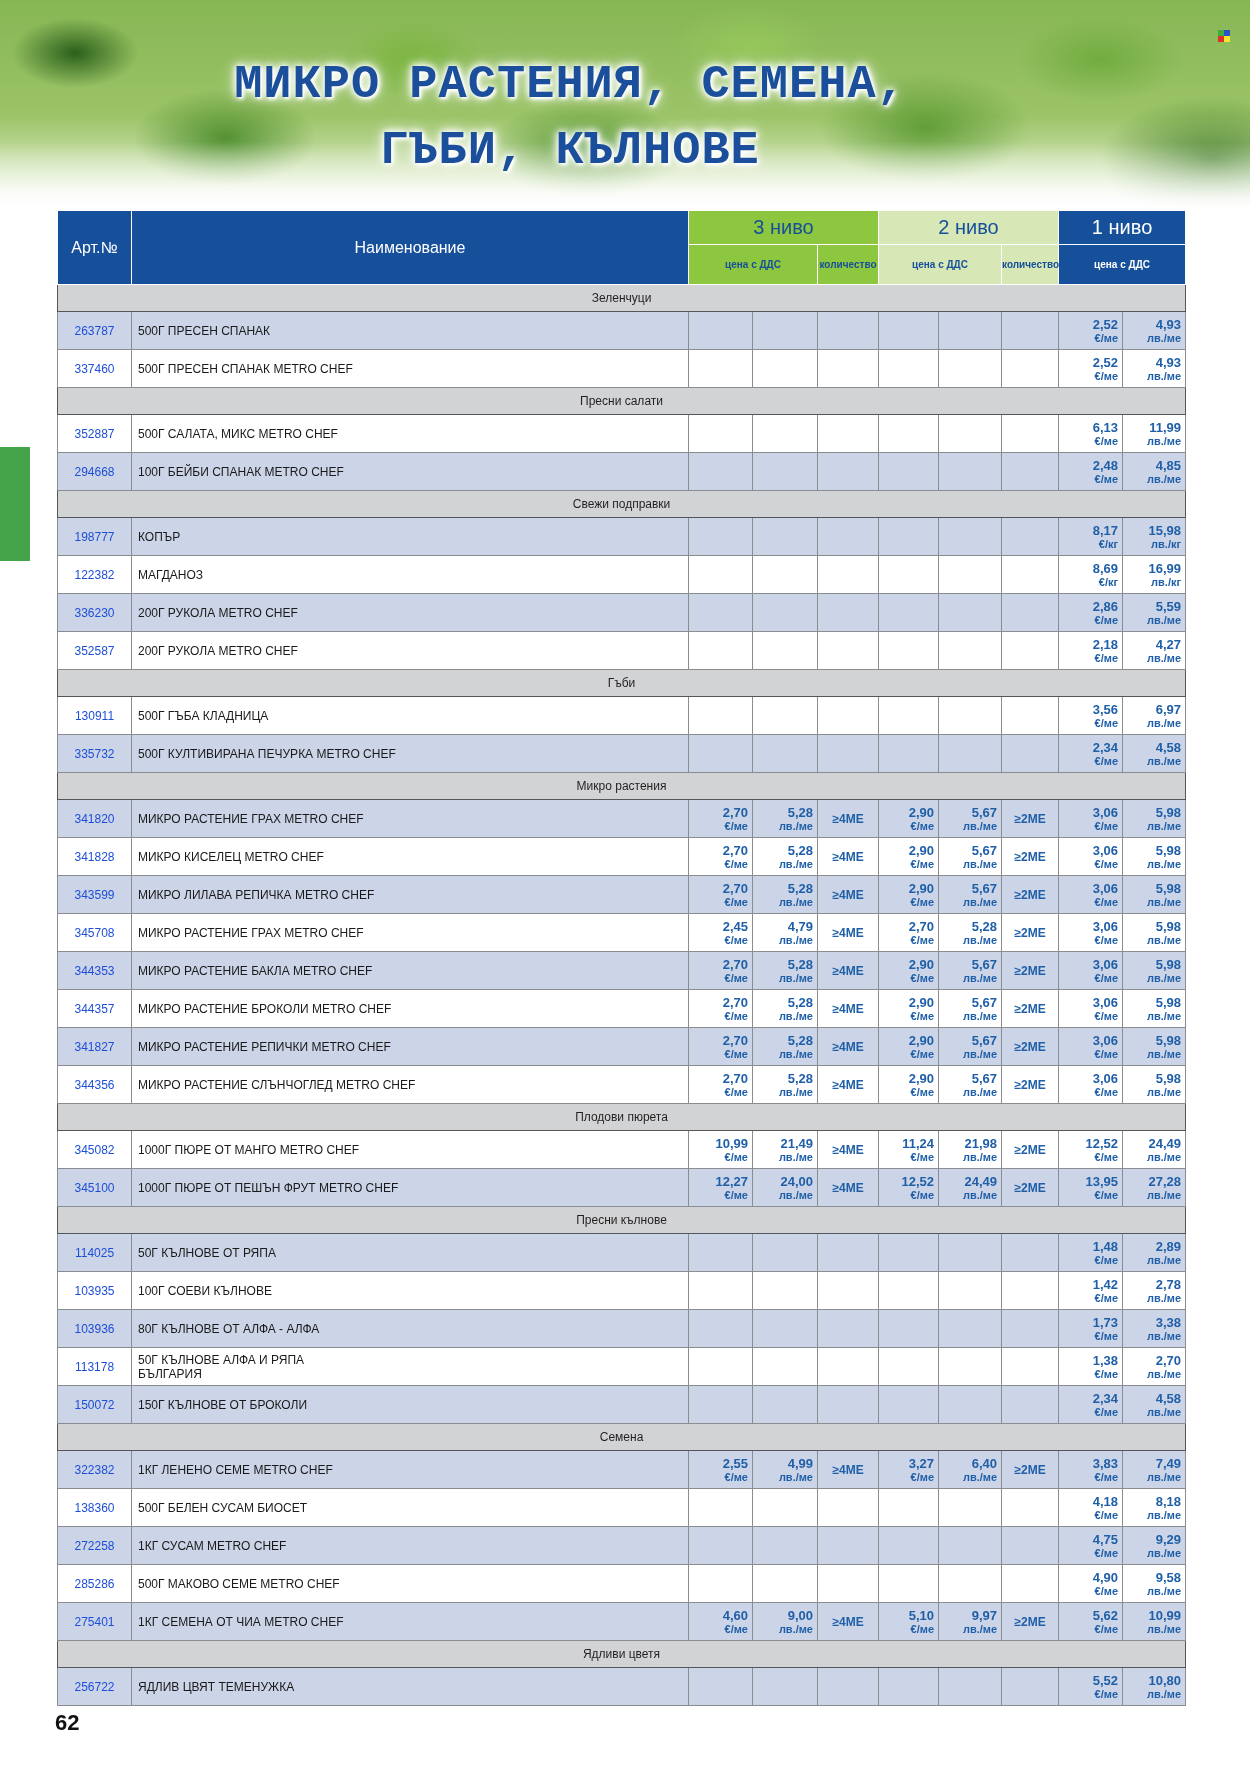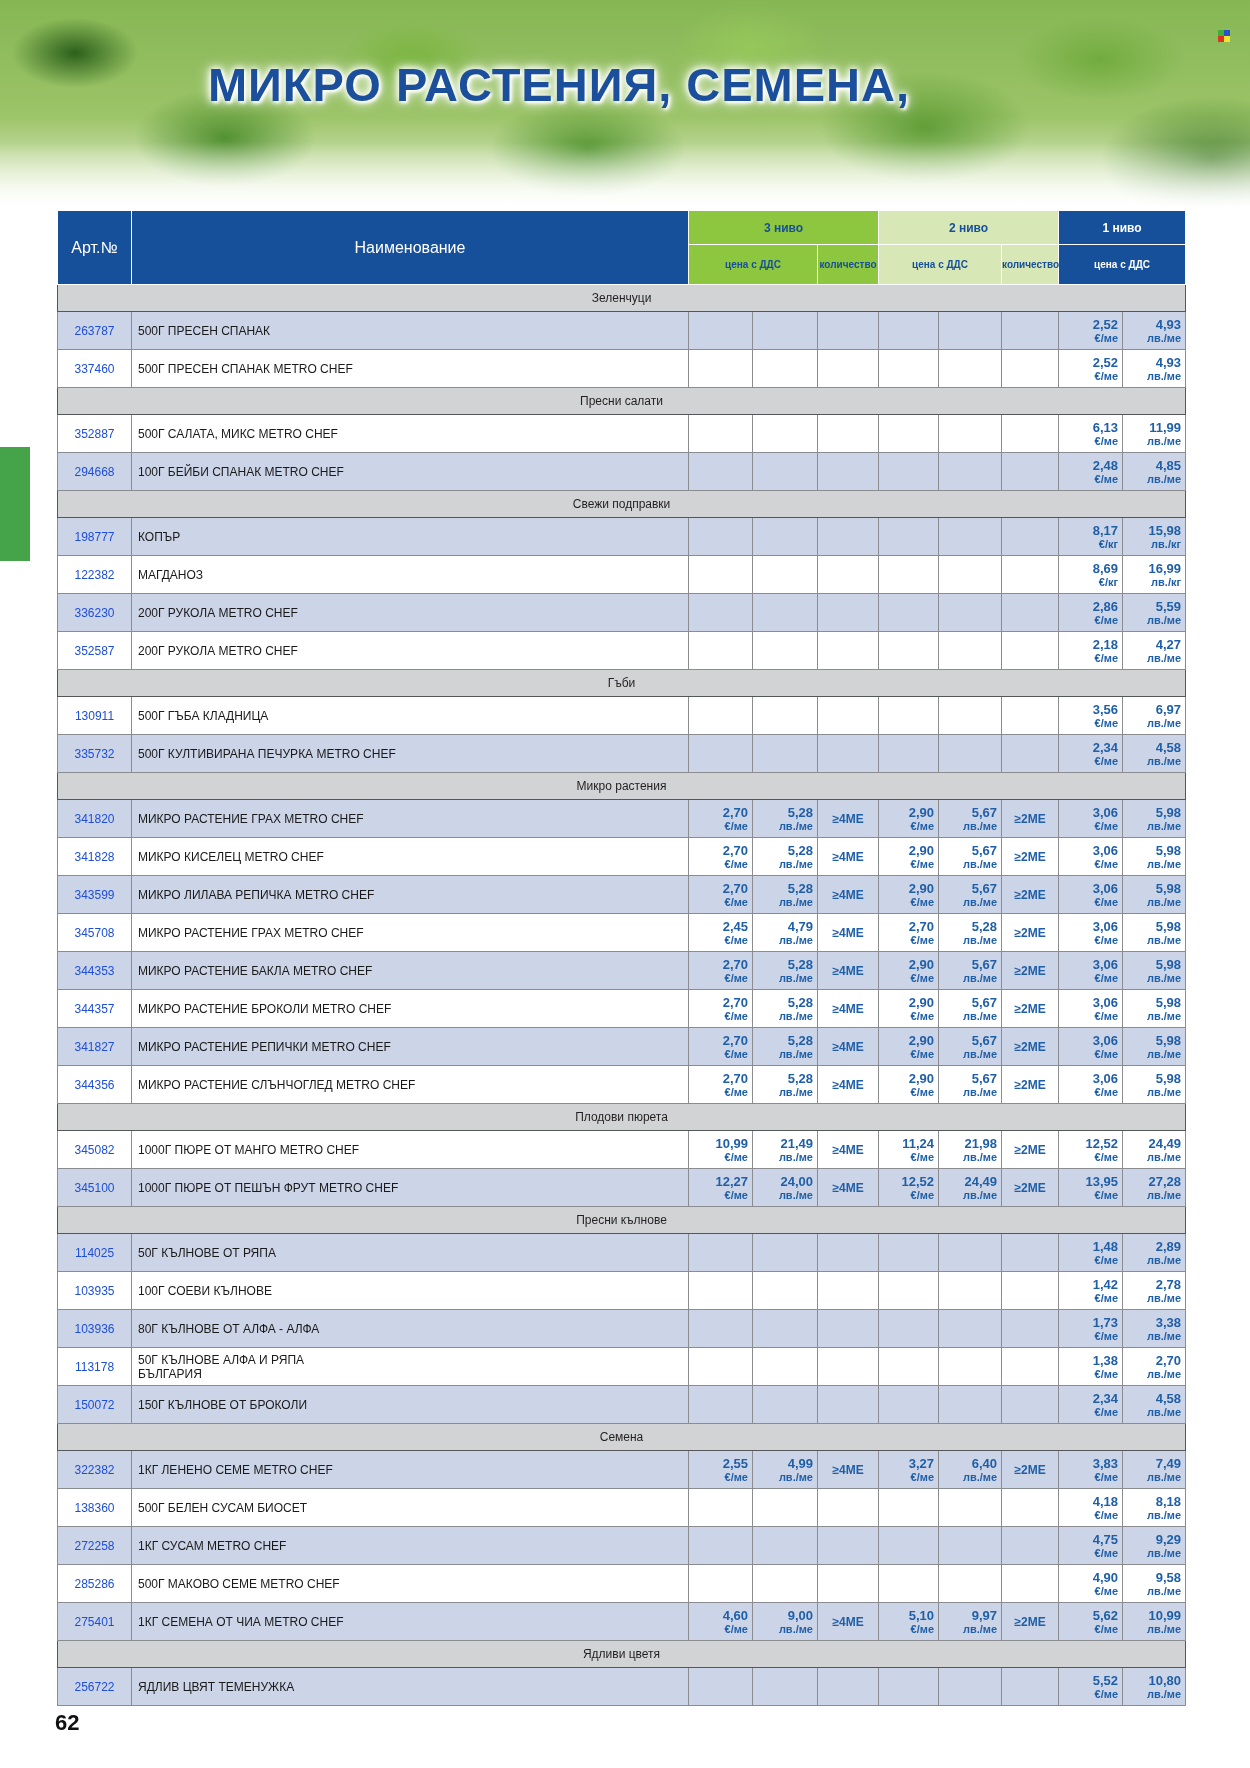--- a/index.html
+++ b/index.html
@@ -18,42 +18,42 @@
       radial-gradient(ellipse 130px 70px at 18% 65%, rgba(60,130,30,.8), rgba(60,130,30,0) 70%),
       radial-gradient(ellipse 100px 55px at 33% 28%, rgba(120,180,60,.9), rgba(120,180,60,0) 70%),
       radial-gradient(ellipse 140px 70px at 47% 70%, rgba(70,140,35,.85), rgba(70,140,35,0) 70%),
       radial-gradient(ellipse 110px 60px at 60% 22%, rgba(150,200,90,.9), rgba(150,200,90,0) 70%),
       radial-gradient(ellipse 150px 80px at 74% 60%, rgba(85,150,45,.85), rgba(85,150,45,0) 70%),
       radial-gradient(ellipse 120px 60px at 88% 28%, rgba(110,170,60,.9), rgba(110,170,60,0) 70%),
       radial-gradient(ellipse 160px 90px at 97% 75%, rgba(60,120,35,.8), rgba(60,120,35,0) 70%),
       linear-gradient(180deg,#86b654 0%,#9cc468 55%,#d8e8c0 85%,#ffffff 100%);}
   .hero::after{content:""; position:absolute; left:0; bottom:0; width:100%; height:70px;
       background:linear-gradient(180deg, rgba(255,255,255,0) 0%, #fff 95%);}
-  .title{position:absolute; top:52px; left:84px; width:950px; text-align:center;
+  .title{position:absolute; top:52px; left:95px; width:950px; text-align:center;
       font-size:47px; font-weight:bold; letter-spacing:1px; color:#1b4f9c; line-height:66px; z-index:2;
-      text-shadow:0 0 6px #fff,0 0 10px #fff,0 0 16px rgba(255,255,255,.95),2px 2px 3px rgba(255,255,255,.9);}
+      text-shadow:0 0 6px #fff,0 0 10px #fff,0 0 16px rgba(255,255,255,.95),2px 2px 3px rgba(255,255,255,.9);font-family:Liberation Mono, monospace;}
   .reg-mark{position:absolute; right:20px; top:30px; width:12px; height:12px; z-index:3;
       display:grid; grid-template-columns:1fr 1fr; grid-template-rows:1fr 1fr;}
   .reg-mark i{display:block;}
   .reg-mark .g{background:#3fae3a;} .reg-mark .b{background:#2b50c8;}
   .reg-mark .r{background:#e03127;} .reg-mark .y{background:#f2e52e;}
 
   
   .side-tab{position:absolute; left:0; top:447px; width:30px; height:114px; background:var(--tab);}
 
   
   table.price-table{position:absolute; top:210px; left:57px; width:1128px;
       border-collapse:collapse; table-layout:fixed;}
   thead th{border:1px solid #fff; vertical-align:middle; text-align:center;}
   thead tr.h1 th{height:34px;}
   thead tr.h2 th{height:40px;}
   th.blue{background:var(--blue); color:#fff;}
   th.lvl3{background:var(--g3); color:var(--blue);}
   th.lvl2{background:var(--g2); color:var(--blue);}
-  th.big{font-size:12px; font-weight:bold;}
+  th.big{font-size:20px; font-weight:normal;}
   th.med{font-size:16px; font-weight:normal;}
   th.small{font-size:10px; font-weight:bold;}
 
   tbody td{border:1px solid #8a8c8f; vertical-align:middle; overflow:hidden;}
   tr.item-row{height:38px;}
   tr.shaded{background:var(--shade);} tr.plain{background:#fff;}
   tr.section-row td{height:27px; background:var(--gray); text-align:center;
       font-size:12px; color:#231f20; border:1px solid #55565a;}
   td.art{text-align:center; font-size:12px; color:#1d4ed8;}
   td.name{padding-left:6px; font-size:12px; color:#1a1a1a; line-height:14px;}
@@ -73,20 +73,21 @@
     <div class="reg-mark">
       <i class="q g"></i>
         <i class="q b"></i>
         <i class="q r"></i>
         <i class="q y"></i>
     </div>
   </div>
 
   <div class="title">
     <div>МИКРО РАСТЕНИЯ, СЕМЕНА,</div>
+    <div>ГЪБИ, КЪЛНОВЕ</div>
   </div>
 
   <div class="side-tab"></div>
 
   <table class="price-table">
     <colgroup>
       <col style="width:74px">
         <col style="width:557px">
       <col style="width:64px">
         <col style="width:65px">

